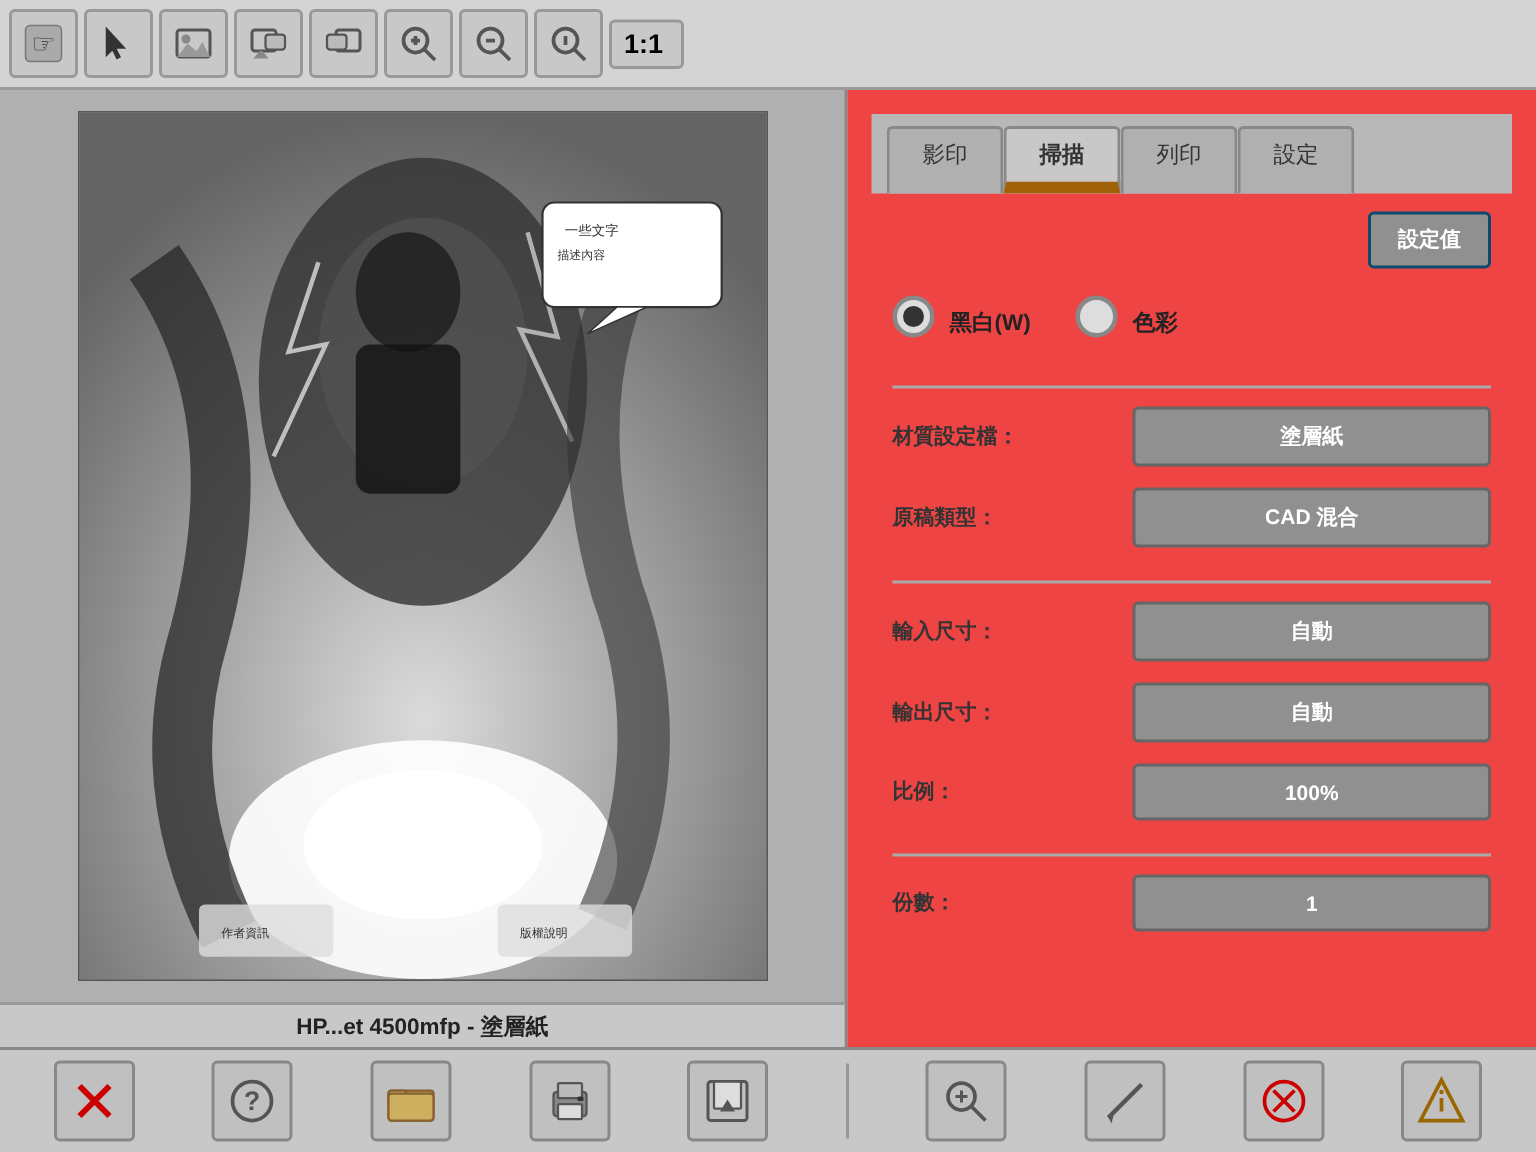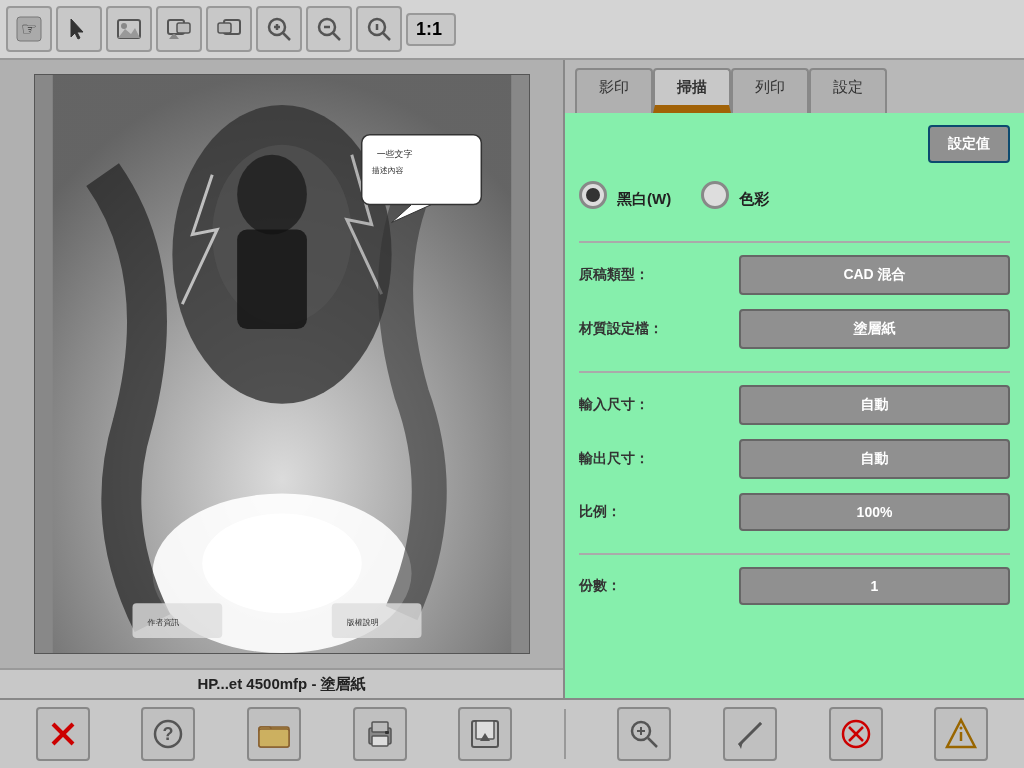--- a/index.html
+++ b/index.html
@@ -63,21 +63,21 @@
     }
     .preview-image-area {
       flex: 1;
       display: flex;
       align-items: center;
       justify-content: center;
       padding: 10px;
       overflow: hidden;
     }
     .preview-image {
-      width: 496px;
+      width: 460px;
       height: 580px;
       background: #888;
       position: relative;
       overflow: hidden;
       border: 1px solid #555;
     }
     
     .preview-image svg {
       width: 100%;
       height: 100%;
@@ -92,22 +92,22 @@
       font-size: 15px;
       font-weight: bold;
       color: #222;
     }
 
     
     .right-panel {
       flex: 1;
       display: flex;
       flex-direction: column;
-      background: #86efac;
-      padding: 0;
+      background: #ef4444;
+      padding: 16px;
     }
 
     
     .tab-bar {
       display: flex;
       gap: 0;
       background: #b8b8b8;
       padding: 8px 10px 0 10px;
     }
     .tab {
@@ -382,27 +382,27 @@
         </div>
         <div class="radio-item">
           <div class="radio-circle"></div>
           <span class="radio-label">色彩</span>
         </div>
       </div>
 
       <div class="divider-line"></div>
 
       <div class="setting-row">
+        <div class="setting-label">材質設定檔：</div>
+        <button class="setting-value-btn">塗層紙</button>
+      </div>
+
+      <div class="setting-row">
         <div class="setting-label">原稿類型：</div>
         <button class="setting-value-btn">CAD 混合</button>
-      </div>
-
-      <div class="setting-row">
-        <div class="setting-label">材質設定檔：</div>
-        <button class="setting-value-btn">塗層紙</button>
       </div>
 
 
       <div class="divider-line"></div>
 
       <div class="setting-row">
         <div class="setting-label">輸入尺寸：</div>
         <button class="setting-value-btn">自動</button>
       </div>
 

